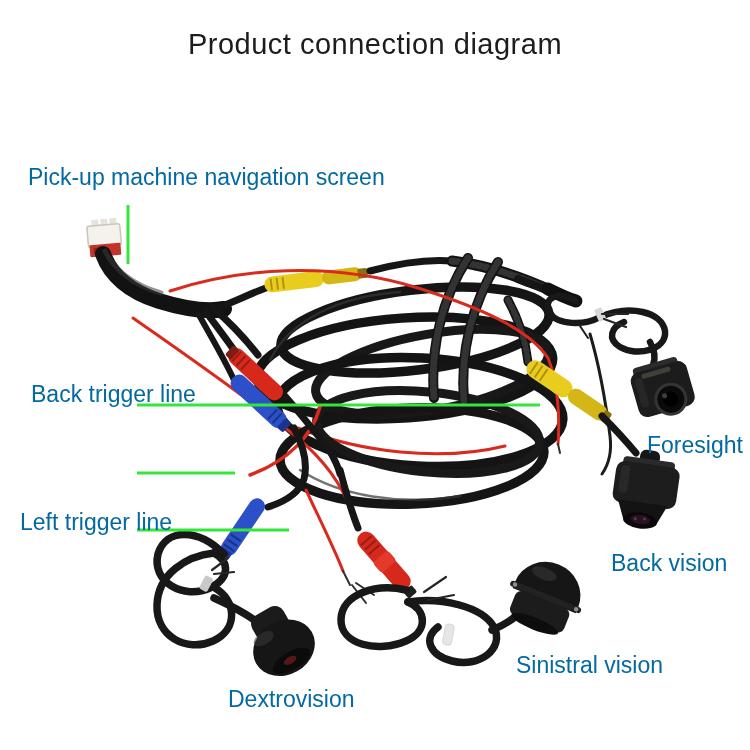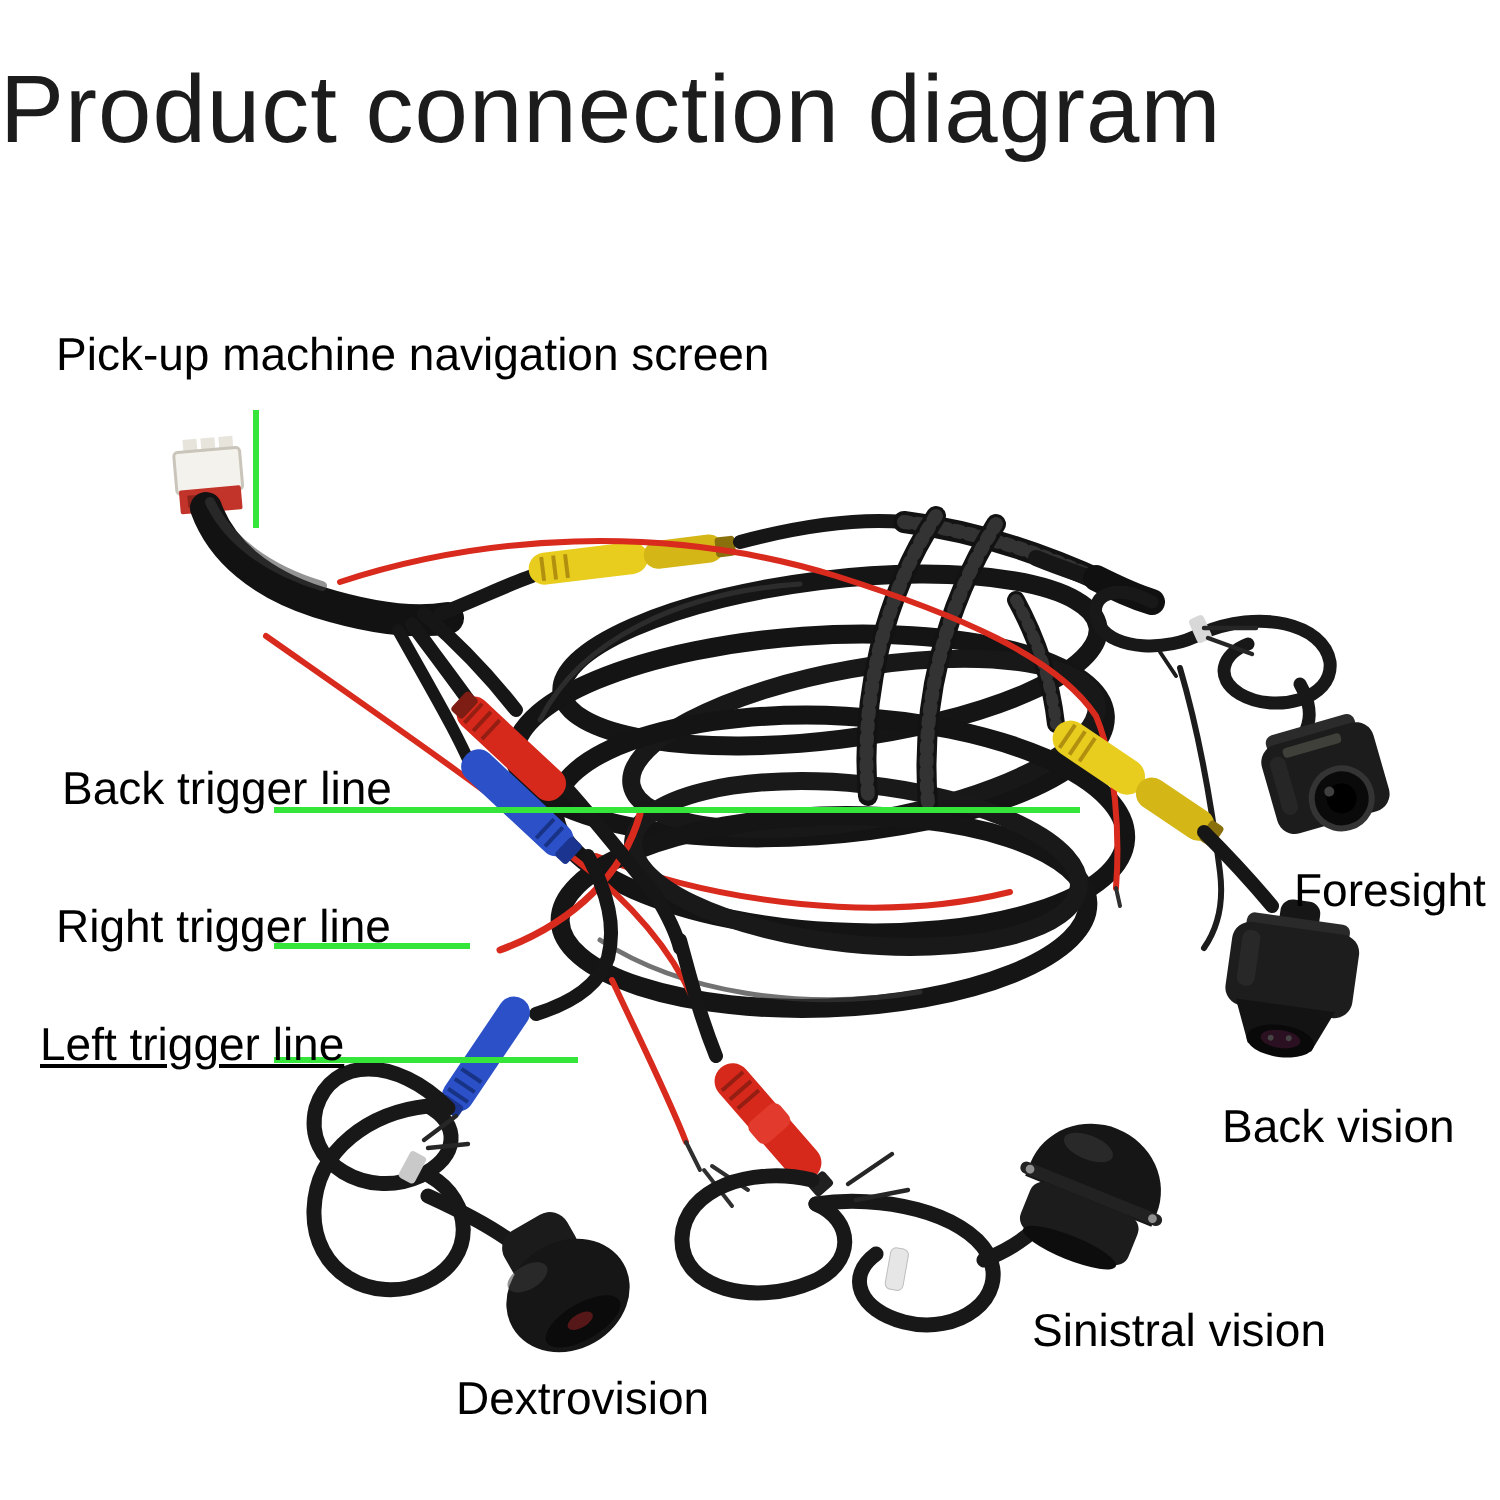--- a/index.html
+++ b/index.html
@@ -1,20 +1,20 @@
 <!DOCTYPE html>
 <html><head>
 <meta charset="utf-8">
 <style>
   html,body{margin:0;padding:0;background:#ffffff;}
   .stage{position:relative;width:750px;height:750px;background:#ffffff;overflow:hidden;
          font-family:"Liberation Sans",sans-serif;color:#1e1e1e;}
   .art{position:absolute;left:0;top:0;}
-  .label{position:absolute;white-space:nowrap;color:#000000;font-size:23px;line-height:1.15;}
-  .title{position:absolute;left:0;right:0;top:28px;font-size:48px;
+  .label{position:absolute;white-space:nowrap;color:#0369a1;font-size:23px;line-height:1.15;}
+  .title{position:absolute;left:0;right:0;top:28px;text-align:center;font-size:29px;
          color:#1c1c1c;letter-spacing:0.5px;}
 </style>
 </head>
 <body>
 
 <div class="stage">
 
   <svg class="art" width="750" height="750" viewBox="0 0 750 750">
 
     <g transform="rotate(-5 104 240)">
@@ -216,19 +216,18 @@
       <line x1="137" y1="405" x2="540" y2="405" stroke="#35e53a"></line>
       <line x1="137" y1="473" x2="235" y2="473" stroke="#35e53a"></line>
       <line x1="137" y1="530" x2="289" y2="530" stroke="#35e53a"></line>
     </g>
   </svg>
 
   <div class="title">Product connection diagram</div>
 
   <div class="label" style="left:28px;top:164px;">Pick-up machine navigation screen</div>
   <div class="label" style="left:31px;top:381px;">Back trigger line</div>
-  <div class="label" style="left:28px;top:450px;">Right trigger line</div>
-  <div class="label" style="left:20px;top:509px;text-decoration:underline;">Left trigger line</div>
+  <div class="label" style="left:20px;top:509px;">Left trigger line</div>
   <div class="label" style="left:647px;top:408px;margin-top:24px;">Foresight</div>
   <div class="label" style="left:611px;top:550px;">Back vision</div>
   <div class="label" style="left:228px;top:686px;">Dextrovision</div>
   <div class="label" style="left:516px;top:652px;">Sinistral vision</div>
 </div>
 
 </body></html>

